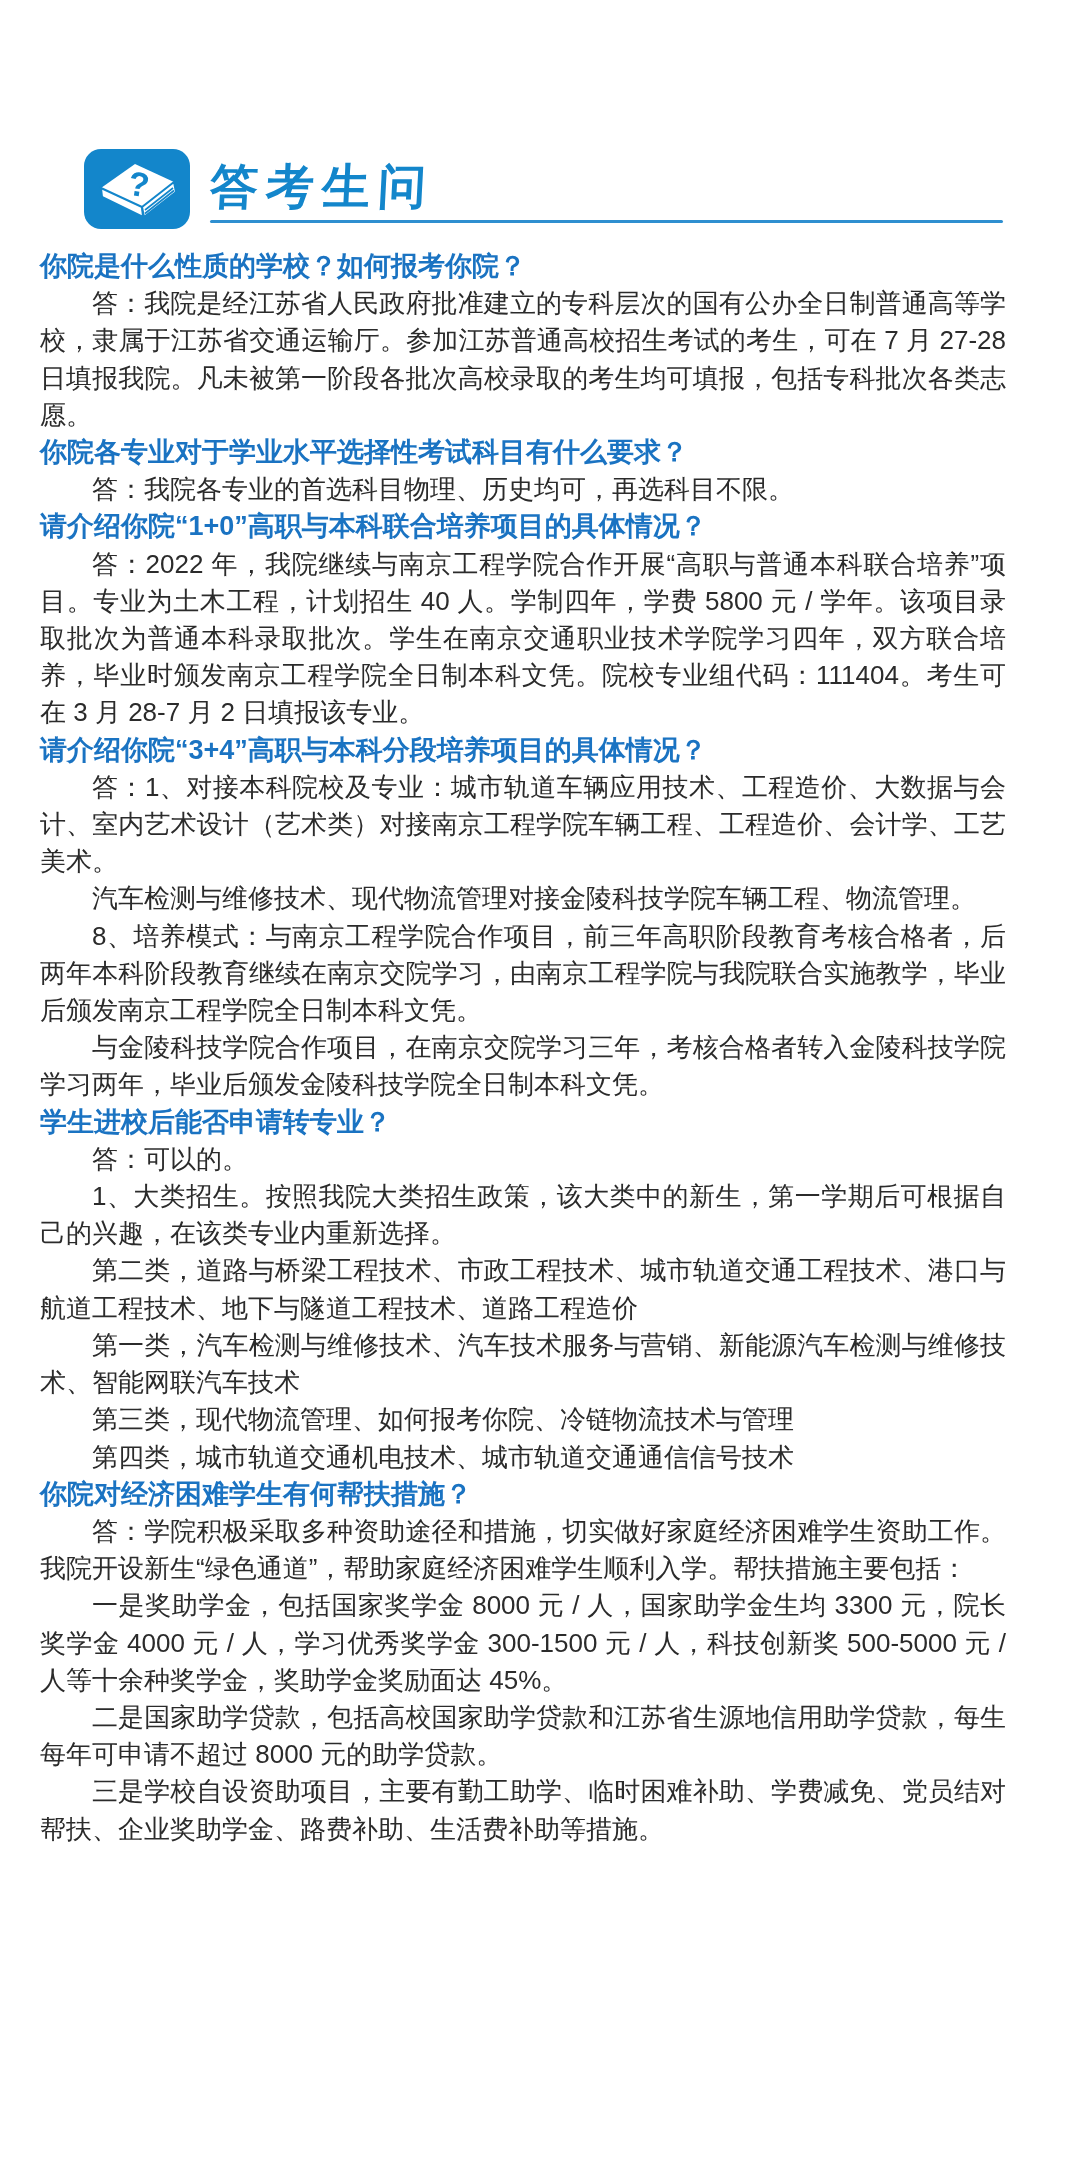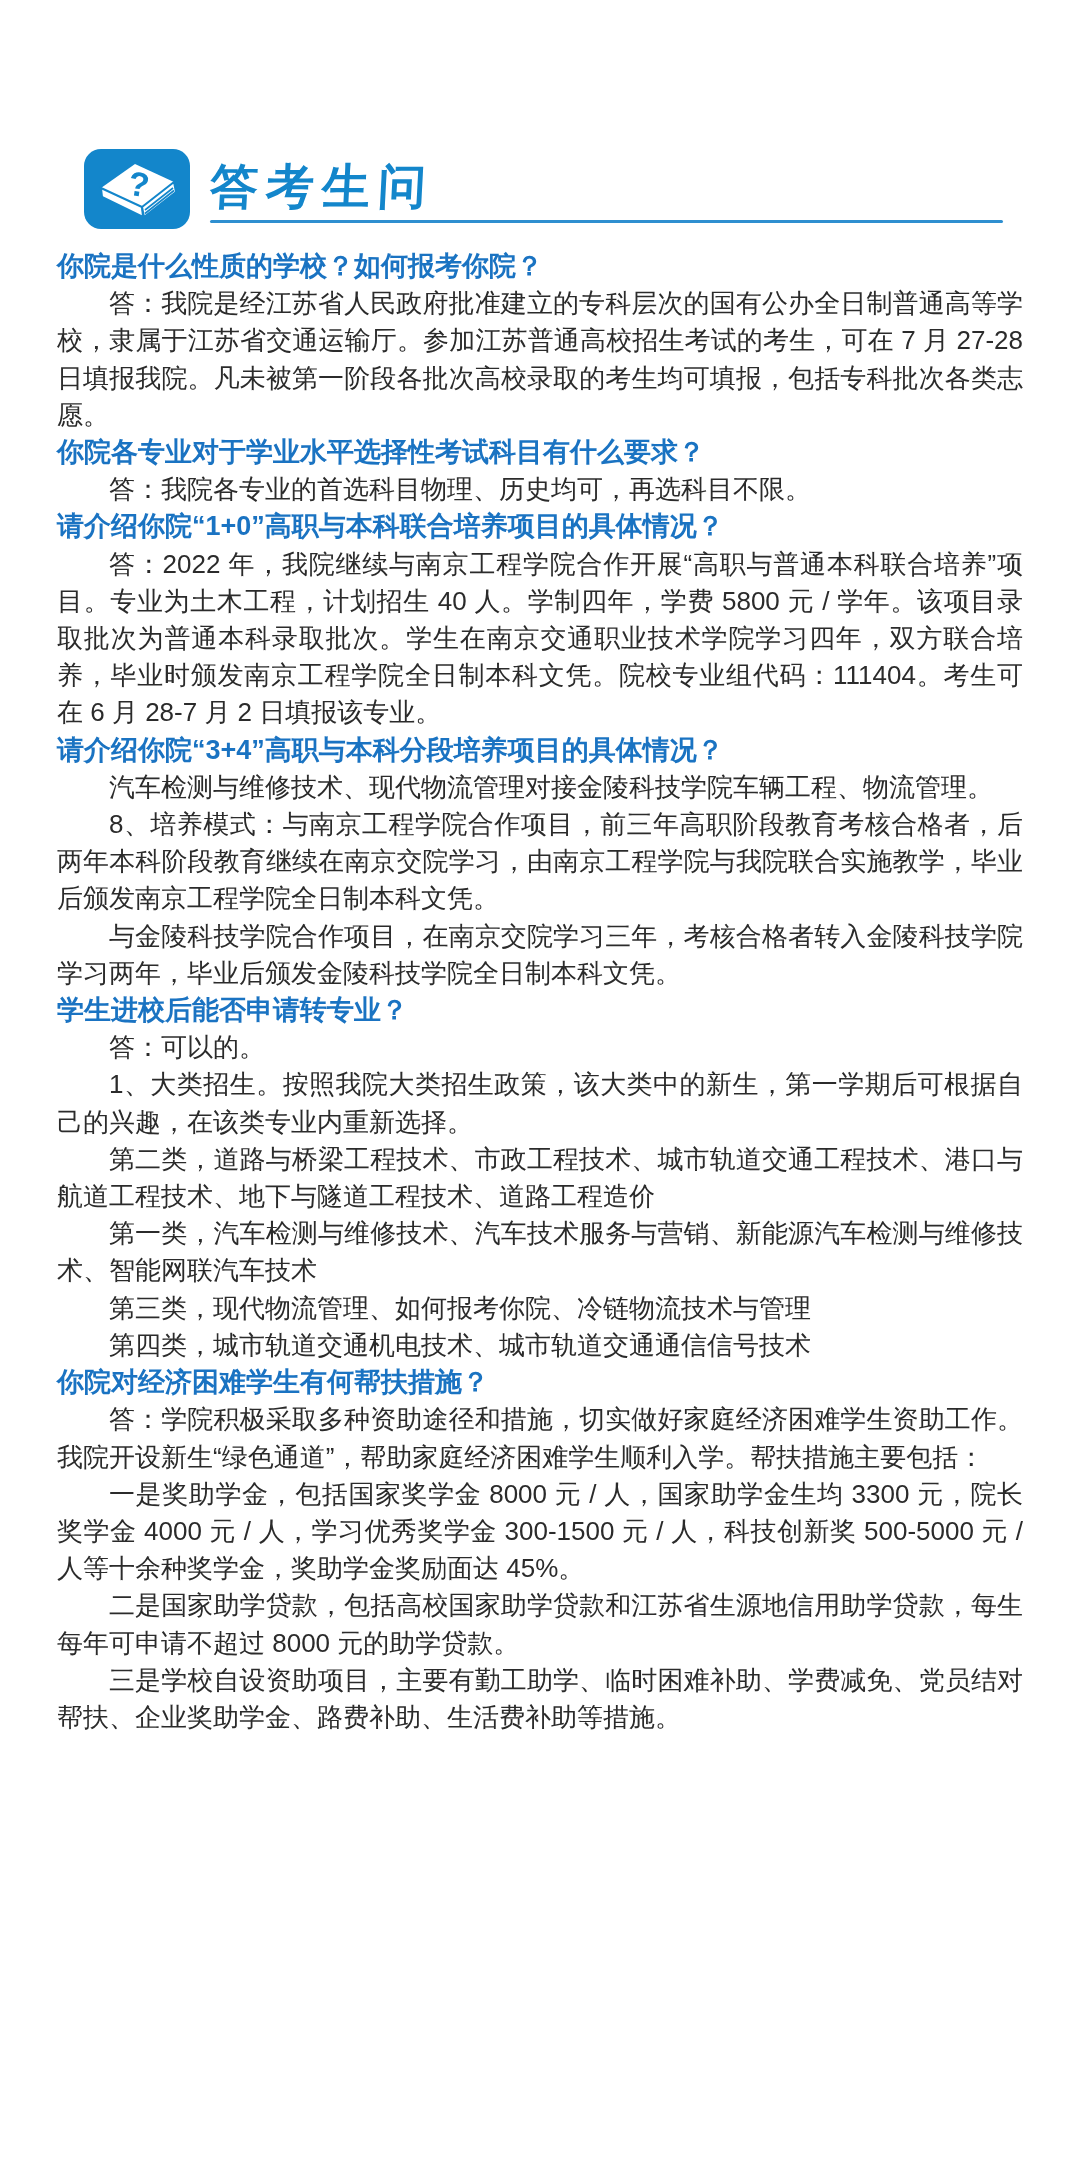--- a/index.html
+++ b/index.html
@@ -18,21 +18,21 @@
     position:absolute;left:210px;top:158px;
     font-size:48px;line-height:58px;font-weight:900;
     color:var(--accent);letter-spacing:8px;transform:skewX(-3deg);
     white-space:nowrap;
   }
   .hdr-line{
     position:absolute;left:210px;top:220px;width:793px;height:3px;
     background:var(--rule);border-radius:2px;
   }
   .content{
-    position:absolute;left:57px;top:248px;width:966px;
+    position:absolute;left:40px;top:248px;width:966px;
     font-size:26px;line-height:37.2px;color:var(--body-text);
     text-align:justify;text-justify:inter-ideograph;
   }
   .content .q{
     font-size:27px;font-weight:bold;color:var(--heading);
     margin:0;line-height:37.2px;text-align:left;text-indent:0;
   }
   .content p{margin:0;text-indent:2em;}
 </style>
 </head>
@@ -64,25 +64,26 @@
       <p>答：我院是经江苏省人民政府批准建立的专科层次的国有公办全日制普通高等学校，隶属于江苏省交通运输厅。参加江苏普通高校招生考试的考生，可在 7 月 27-28 日填报我院。凡未被第一阶段各批次高校录取的考生均可填报，包括专科批次各类志愿。</p>
     </section>
 
     <section>
       <h3 class="q">你院各专业对于学业水平选择性考试科目有什么要求？</h3>
       <p>答：我院各专业的首选科目物理、历史均可，再选科目不限。</p>
     </section>
 
     <section>
       <h3 class="q">请介绍你院“1+0”高职与本科联合培养项目的具体情况？</h3>
-      <p>答：2022 年，我院继续与南京工程学院合作开展“高职与普通本科联合培养”项目。专业为土木工程，计划招生 40 人。学制四年，学费 5800 元 / 学年。该项目录取批次为普通本科录取批次。学生在南京交通职业技术学院学习四年，双方联合培养，毕业时颁发南京工程学院全日制本科文凭。院校专业组代码：111404。考生可在 6 月 28-7 月 2 日填报该专业。</p>
+      <p>答：2022 年，我院继续与南京工程学院合作开展“高职与普通本科联合培养”项目。专业为土木工程，计划招生 40 人。学制四年，学费 5800 元 / 学年。该项目录取批次为普通本科录取批次。学生在南京交通职业技术学院学习四年，双方联合培养，毕业时颁发南京工程学院全日制本科文凭。院校专业组代码：111404。考生可在 3 月 28-7 月 2 日填报该专业。</p>
     </section>
 
     <section>
       <h3 class="q">请介绍你院“3+4”高职与本科分段培养项目的具体情况？</h3>
+      <p>答：1、对接本科院校及专业：城市轨道车辆应用技术、工程造价、大数据与会计、室内艺术设计（艺术类）对接南京工程学院车辆工程、工程造价、会计学、工艺美术。</p>
       <p>汽车检测与维修技术、现代物流管理对接金陵科技学院车辆工程、物流管理。</p>
       <p>8、培养模式：与南京工程学院合作项目，前三年高职阶段教育考核合格者，后两年本科阶段教育继续在南京交院学习，由南京工程学院与我院联合实施教学，毕业后颁发南京工程学院全日制本科文凭。</p>
       <p>与金陵科技学院合作项目，在南京交院学习三年，考核合格者转入金陵科技学院学习两年，毕业后颁发金陵科技学院全日制本科文凭。</p>
     </section>
 
     <section>
       <h3 class="q">学生进校后能否申请转专业？</h3>
       <p>答：可以的。</p>
       <p>1、大类招生。按照我院大类招生政策，该大类中的新生，第一学期后可根据自己的兴趣，在该类专业内重新选择。</p>
       <p>第二类，道路与桥梁工程技术、市政工程技术、城市轨道交通工程技术、港口与航道工程技术、地下与隧道工程技术、道路工程造价</p>

